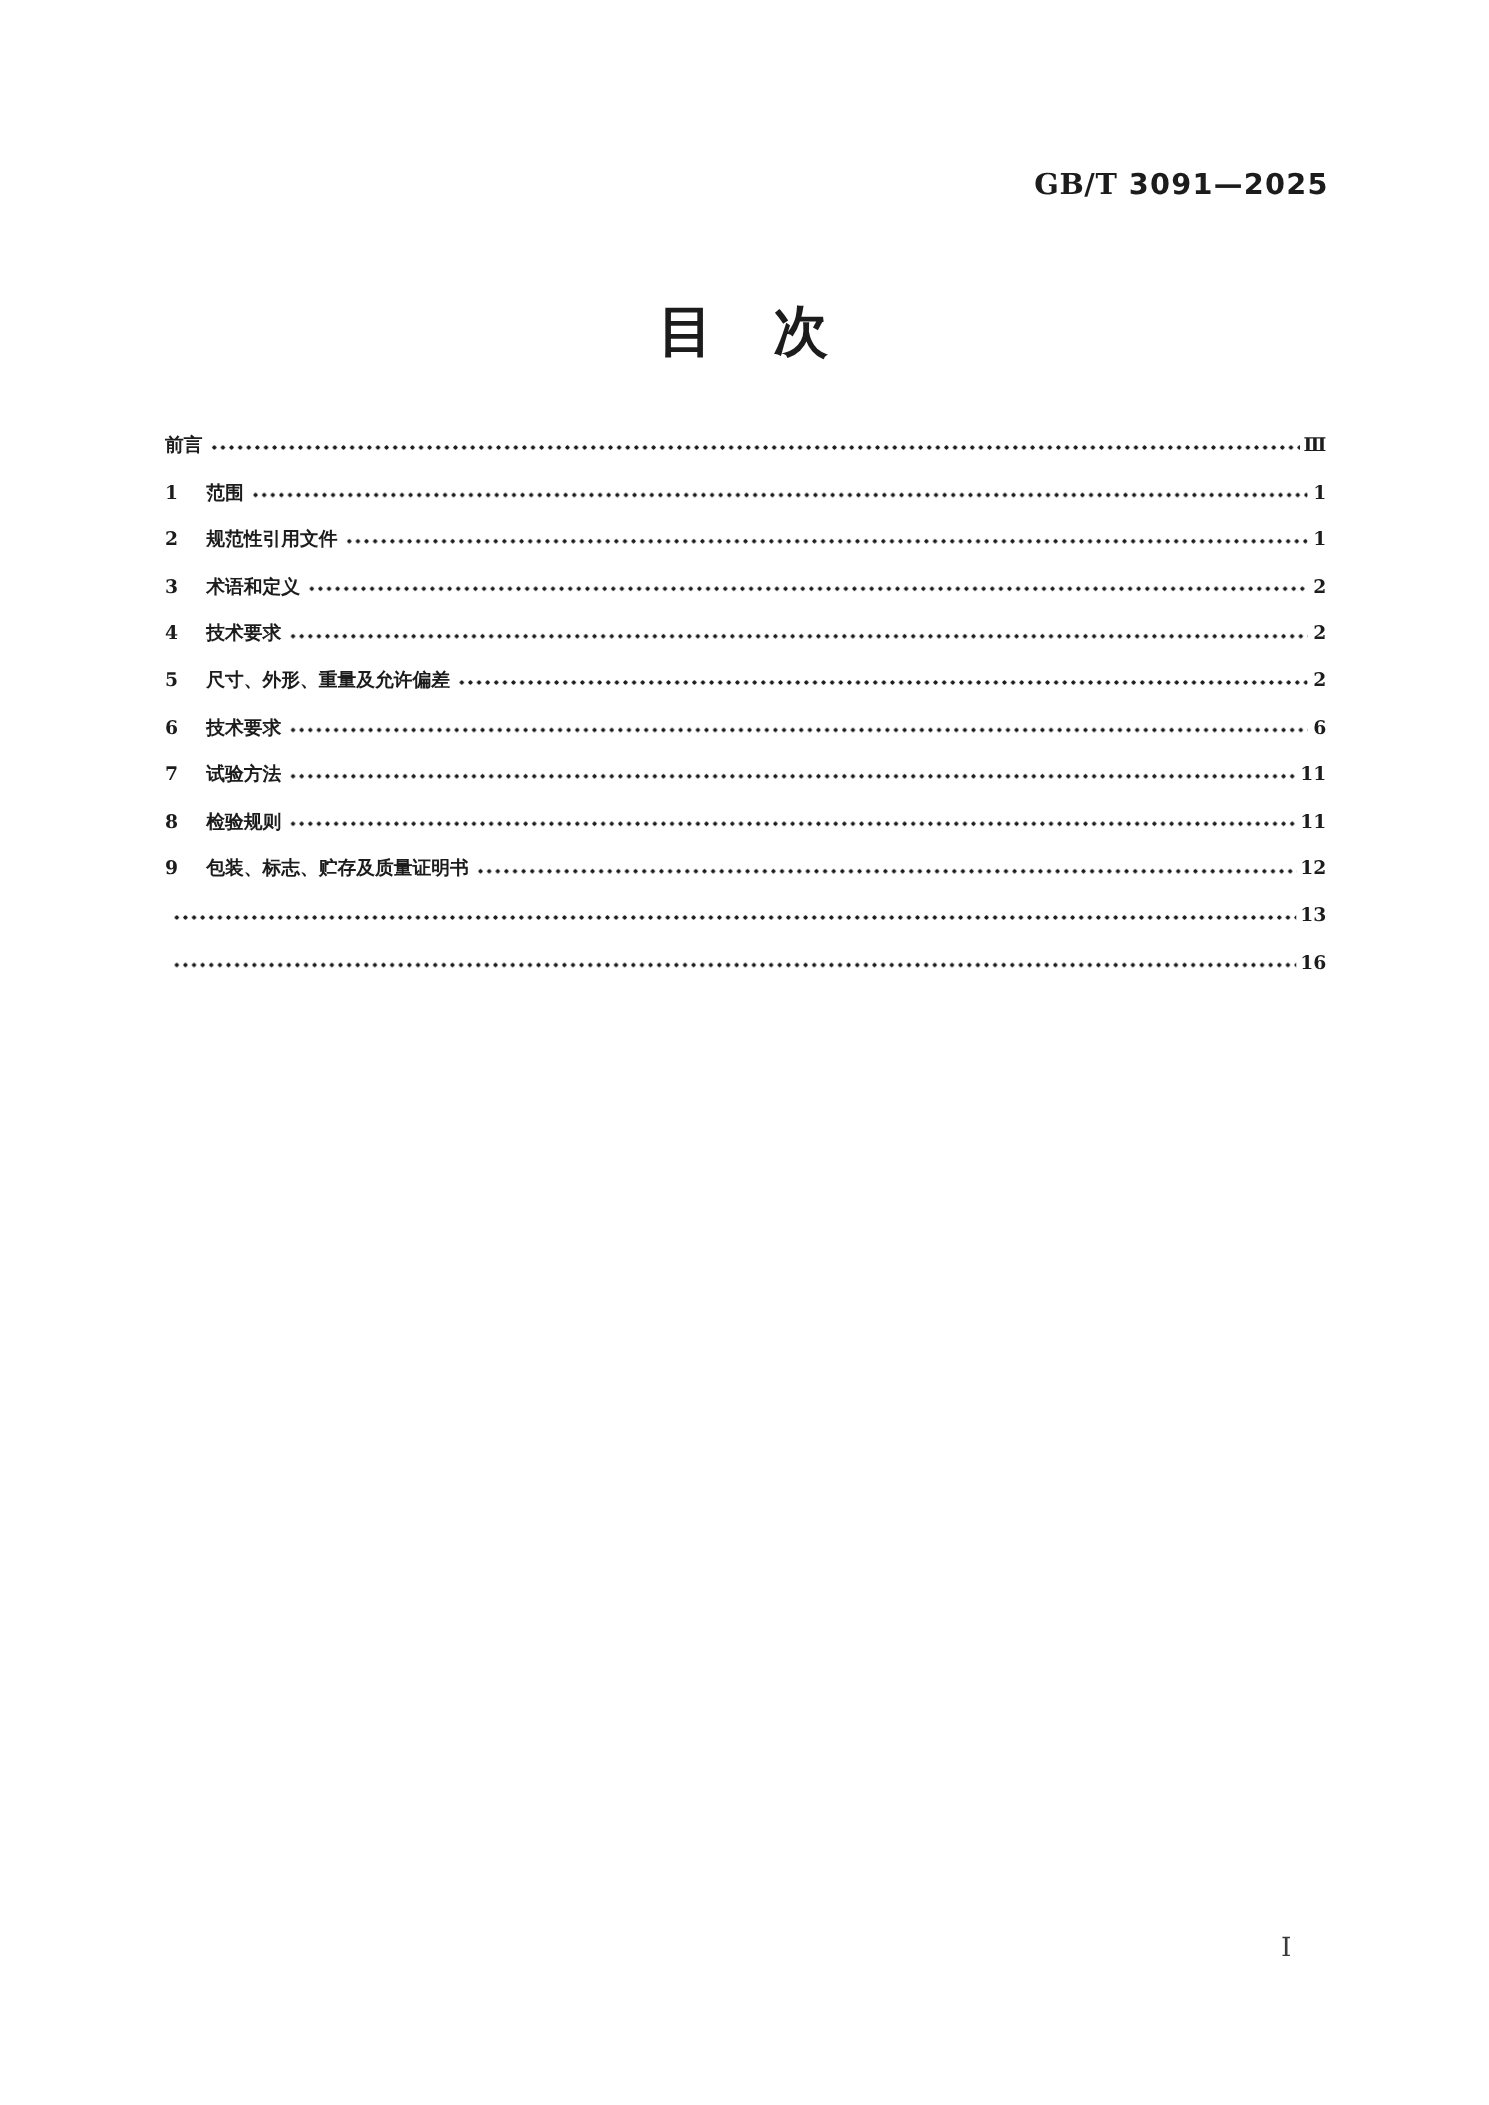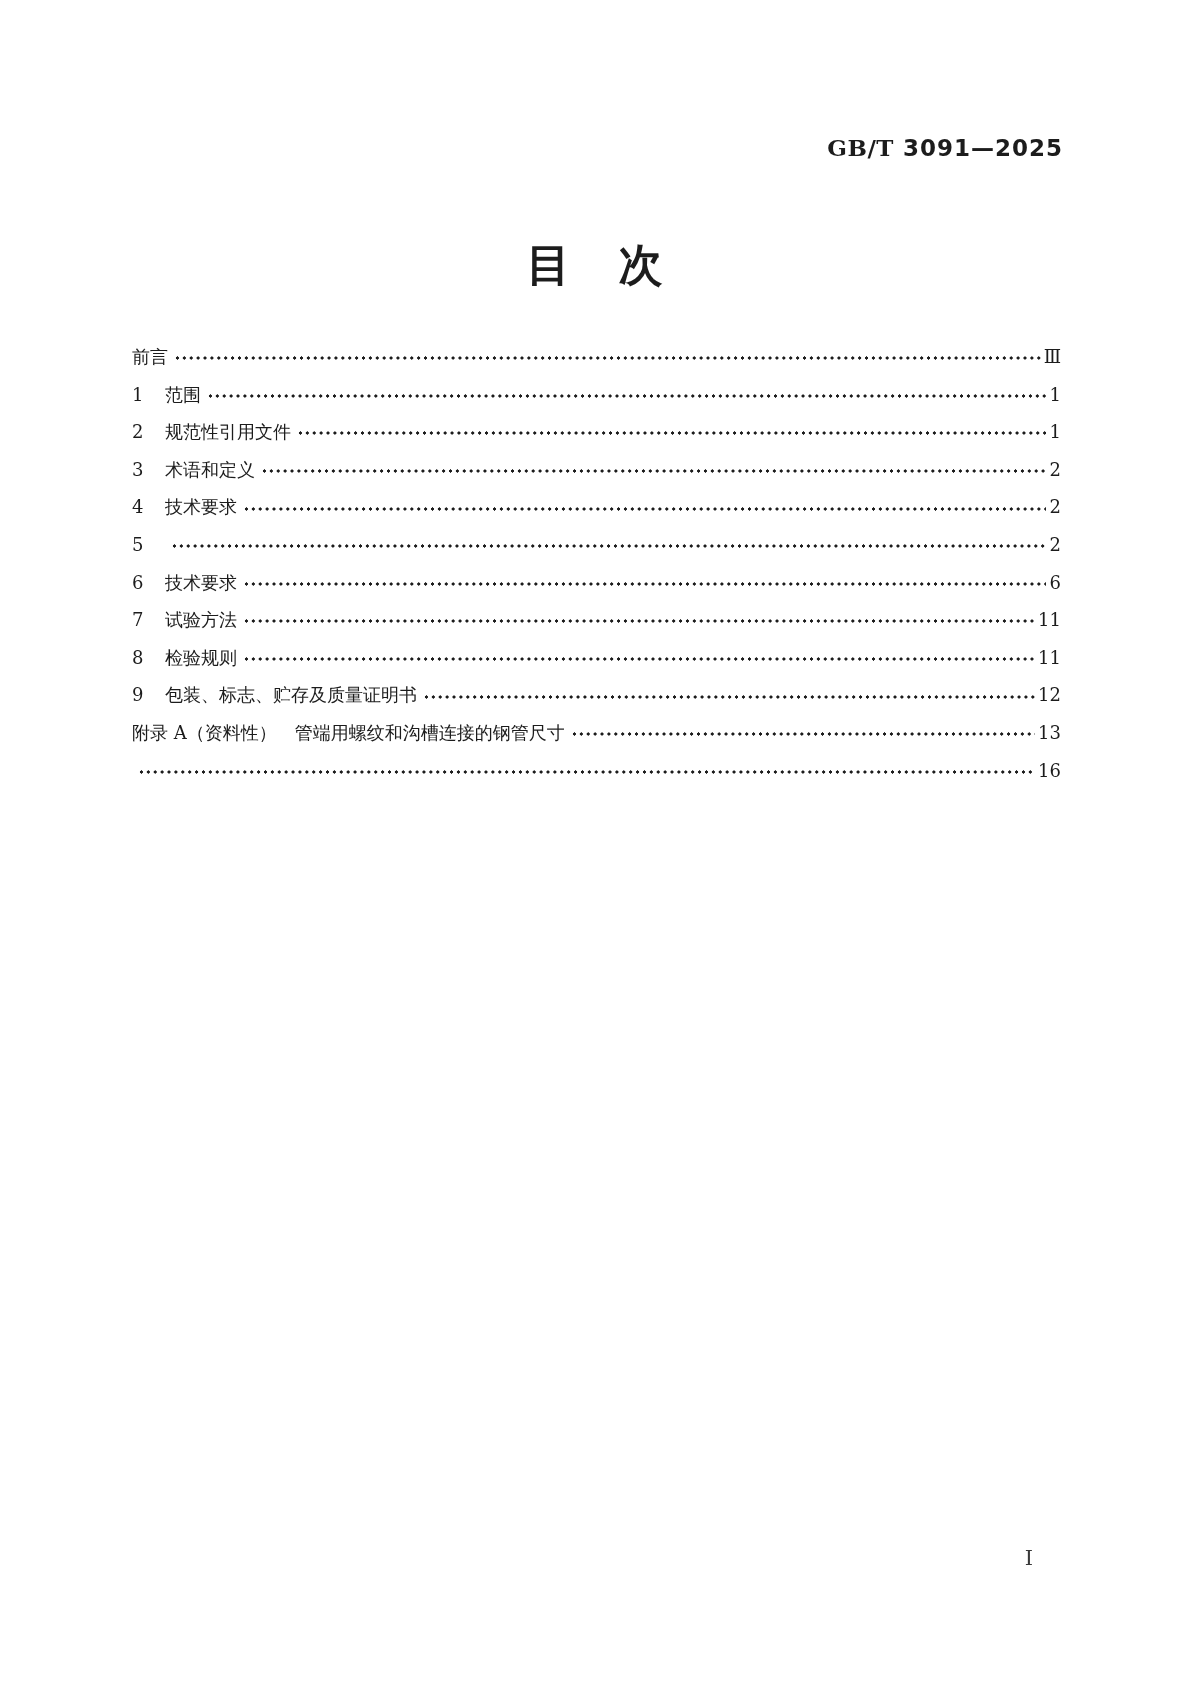--- a/index.html
+++ b/index.html
@@ -41,21 +41,22 @@
   .toc {
     position: absolute;
     left: 132px;
     right: 130px;
     top: 338px;
   }
   .toc-row {
     display: flex;
     height: 37.6px;
     line-height: 37.6px;
-    font-size: 18px;
+    font-size: 15px;
+    font-weight: bold;
   }
   .toc-num { flex: none; width: 33px; }
   .toc-num:empty { display: none; }
   .toc-label { flex: none; white-space: pre; }
   .toc-leader {
     flex: 1 1 auto;
     margin: 0 3px 0 6px;
     background-image: radial-gradient(circle, #1c1c1c 1.45px, rgba(0,0,0,0) 1.8px);
     background-size: 6.9px 10px;
     background-repeat: repeat-x;
@@ -111,20 +112,21 @@
 
     <div class="toc-row">
         <span class="toc-num">4</span>
         <span class="toc-label">技术要求</span>
         <span class="toc-leader"></span>
         <span class="toc-page">2</span>
       </div>
 
     <div class="toc-row">
         <span class="toc-num">5</span>
+        <span class="toc-label">尺寸、外形、重量及允许偏差</span>
         <span class="toc-leader"></span>
         <span class="toc-page">2</span>
       </div>
 
     <div class="toc-row">
         <span class="toc-num">6</span>
         <span class="toc-label">技术要求</span>
         <span class="toc-leader"></span>
         <span class="toc-page">6</span>
       </div>
@@ -144,21 +146,20 @@
       </div>
 
     <div class="toc-row">
         <span class="toc-num">9</span>
         <span class="toc-label">包装、标志、贮存及质量证明书</span>
         <span class="toc-leader"></span>
         <span class="toc-page">12</span>
       </div>
 
     <div class="toc-row">
-        <span class="toc-label">附录 A（资料性）　管端用螺纹和沟槽连接的钢管尺寸</span>
         <span class="toc-leader"></span>
         <span class="toc-page">13</span>
       </div>
 
 
     <div class="toc-row">
         <span class="toc-leader"></span>
         <span class="toc-page">16</span>
       </div>
 

